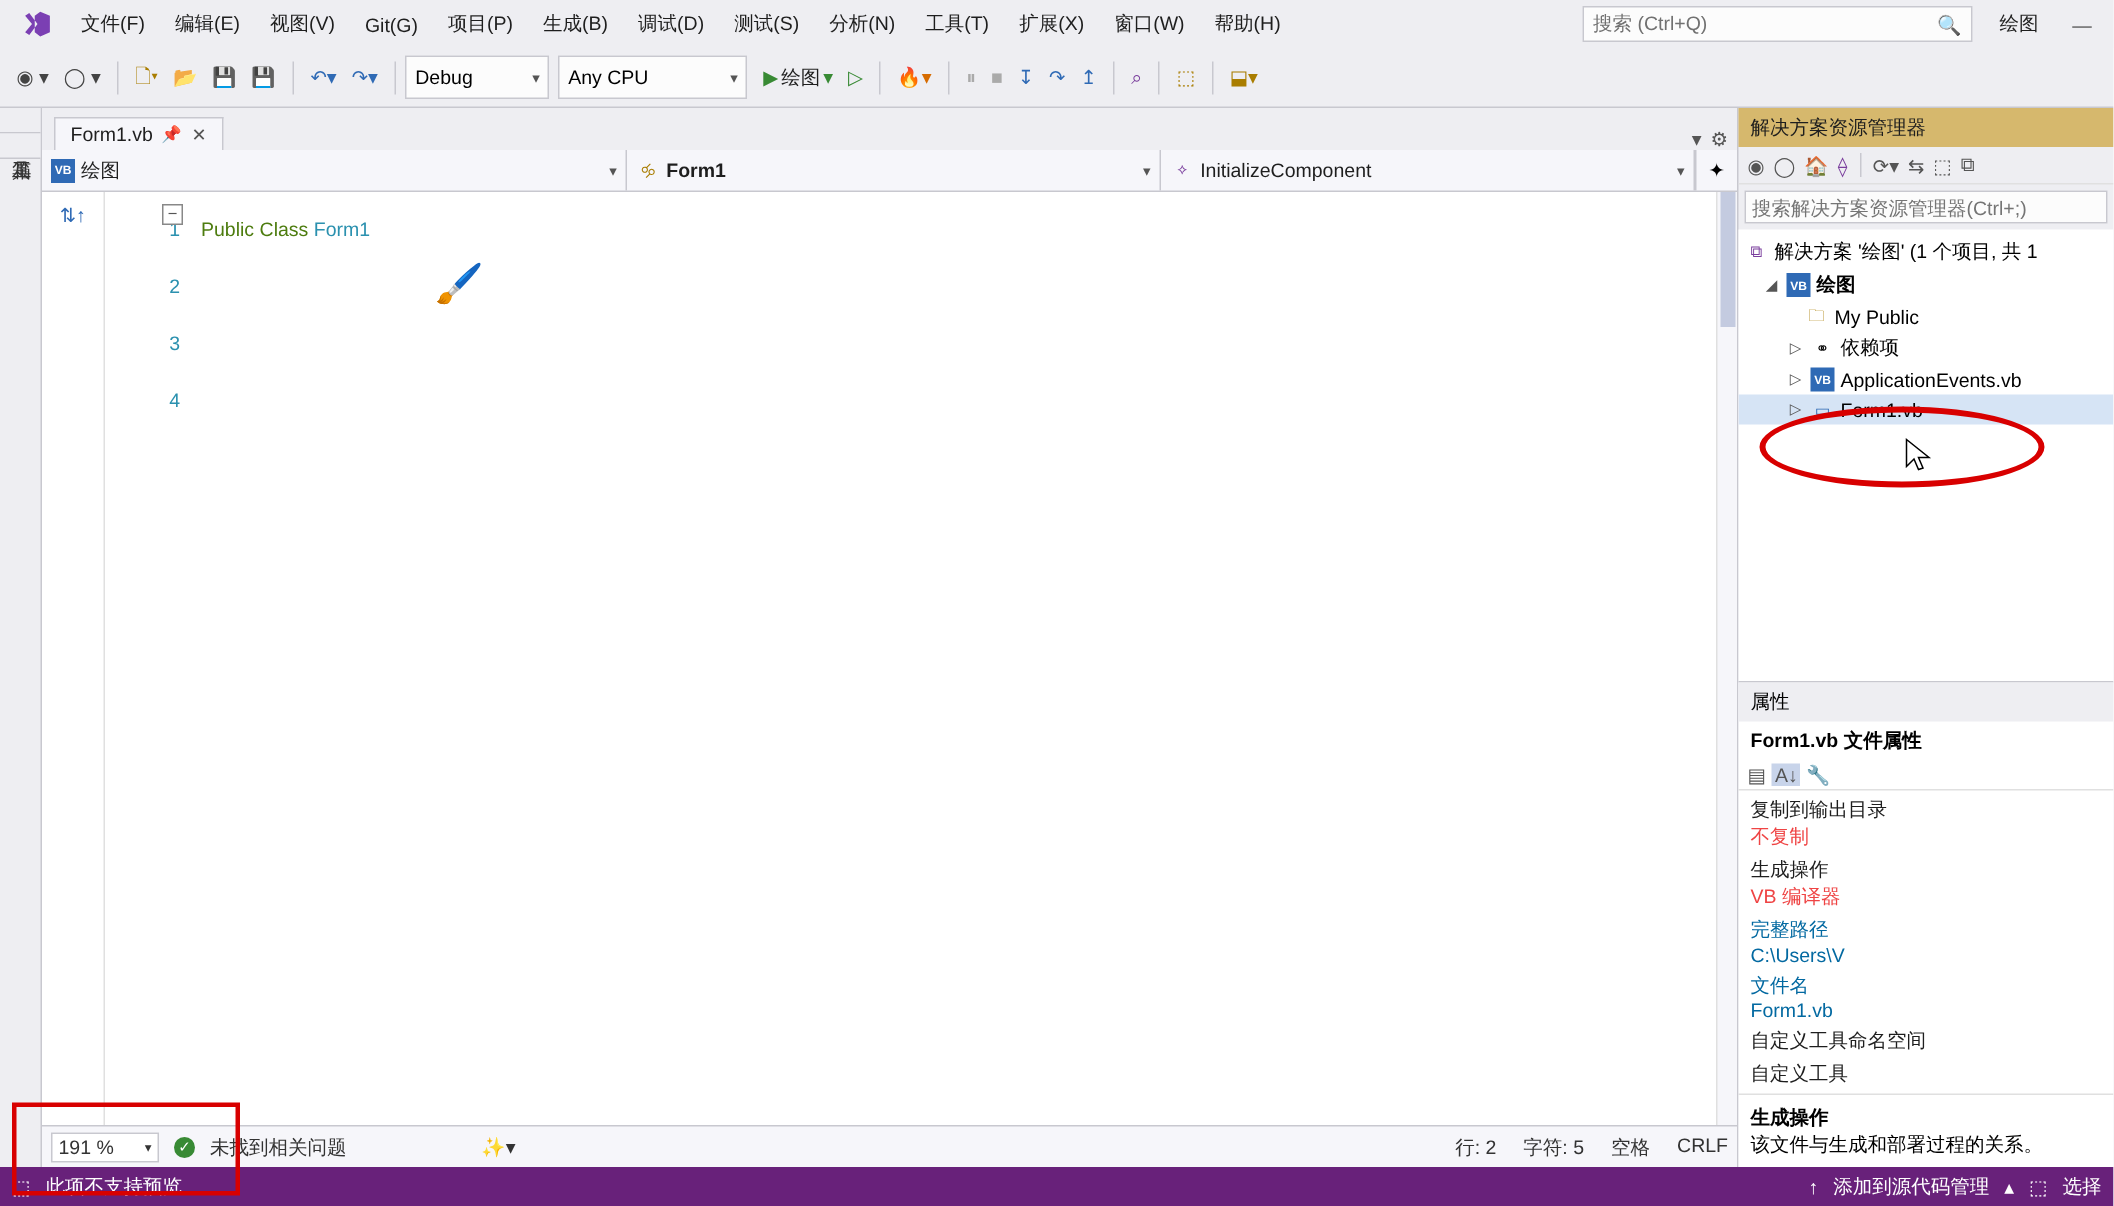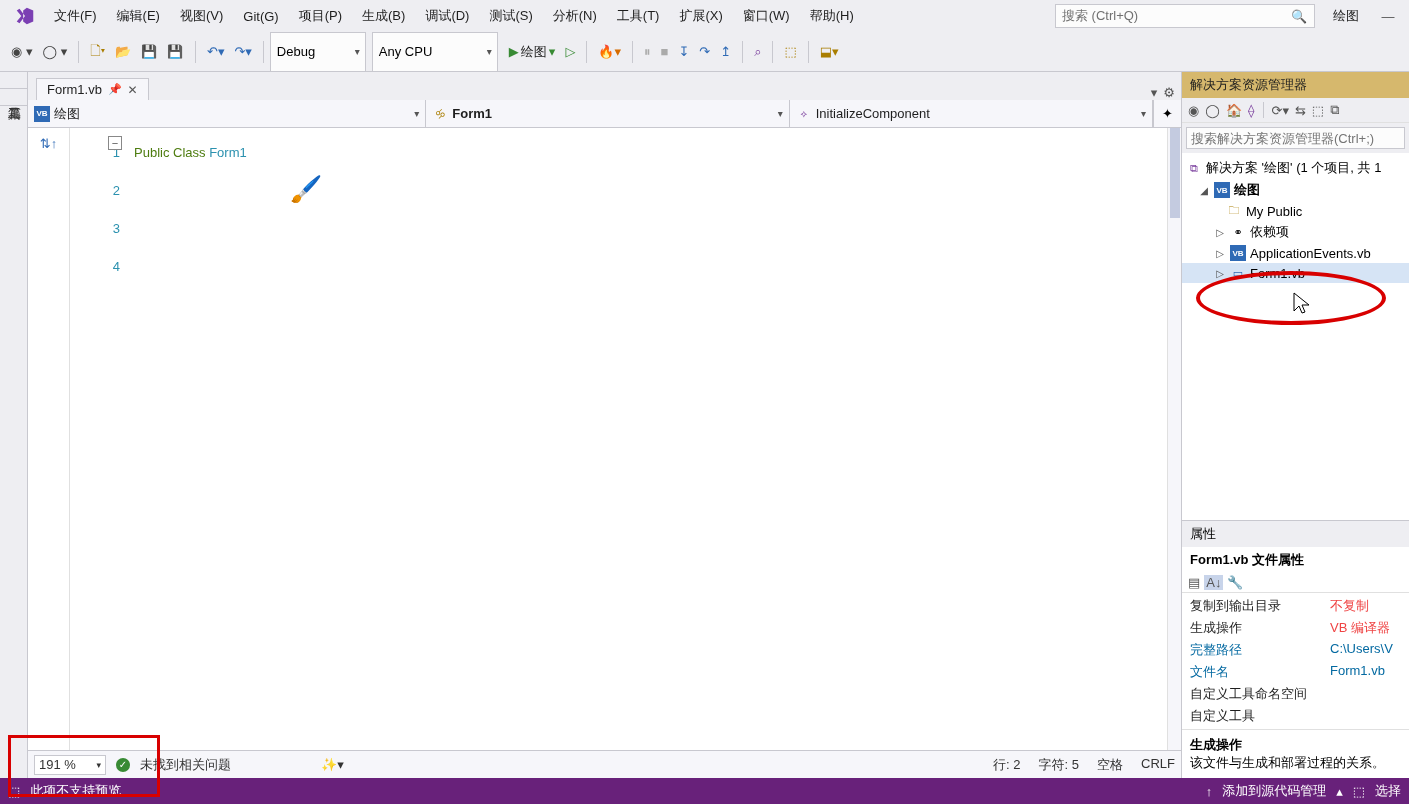--- a/index.html
+++ b/index.html
@@ -11,21 +11,21 @@
 .menu-item { padding: 4px 10px; color: #1e1e1e; cursor: pointer; }
 .search-box { margin-left: auto; width: 260px; height: 24px; border: 1px solid #c8c8cf; background: #fcfcfc; display: flex; align-items: center; padding: 0 6px; color: #717171; }
 .search-box .mag { margin-left: auto; }
 .title-text { margin: 0 14px 0 18px; color: #1e1e1e; }
 .win-btn { width: 30px; text-align: center; color: #555; }
 
 
 .toolbar { height: 40px; display: flex; align-items: center; padding: 0 6px; border-bottom: 1px solid #c8c8cf; }
 .tb-btn { padding: 2px 5px; display: flex; align-items: center; color: #444; gap:2px; }
 .tb-sep { width: 1px; height: 22px; background: #c8c8cf; margin: 0 6px; }
-.tb-combo { height: 40px; border: 1px solid #c8c8cf; background: #fcfcfc; padding: 0 22px 0 6px; position: relative; display: flex; align-items: center; margin-right: 6px; }
+.tb-combo { height: 29px; border: 1px solid #c8c8cf; background: #fcfcfc; padding: 0 22px 0 6px; position: relative; display: flex; align-items: center; margin-right: 6px; }
 .tb-combo::after { content: "▾"; position: absolute; right: 5px; font-size: 10px; color: #555; }
 .play-green { color: #388a34; }
 .play-outline { color: #388a34; }
 .flame { color: #d66b00; }
 
 
 .work { display: flex; height: calc(100% - 32px - 40px - 26px); }
 
 
 .left-rail { width: 28px; background: #eeeef2; border-right: 1px solid #c8c8cf; writing-mode: vertical-rl; display:flex; flex-direction:row; }
@@ -61,42 +61,42 @@
 .vstrip { width:14px; background:#f6f6fa; border-left:1px solid #e0e0e0; position:relative; }
 .vstrip::before { content:""; position:absolute; top:0; left:2px; width:10px; height:90px; background:#c4cbe0; }
 
 .editor-status { height: 28px; border-top:1px solid #c8c8cf; display:flex; align-items:center; padding:0 6px; gap:10px; background:#f6f6fa; color:#333; }
 .zoom-combo { width:72px; height:20px; border:1px solid #c8c8cf; background:#fff; padding:0 4px; display:flex; align-items:center; position:relative; }
 .zoom-combo::after{content:"▾"; position:absolute; right:4px; font-size:9px;}
 .ok-dot { width:14px; height:14px; border-radius:50%; background:#388a34; color:#fff; font-size:10px; display:flex; align-items:center; justify-content:center;}
 .es-right { margin-left:auto; display:flex; gap:18px; }
 
 
-.right-col { width: 228px; display:flex; flex-direction:column; border-left:1px solid #c8c8cf; }
+.right-col { width: 251px; display:flex; flex-direction:column; border-left:1px solid #c8c8cf; }
 .panel-title { background:#d6b86d; color:#1e1e1e; padding:4px 8px; font-weight:400; }
 .panel-tb { display:flex; gap:6px; padding:4px 6px; align-items:center; color:#555; border-bottom:1px solid #e0e0e0; }
 .panel-tb .sep { width:1px; height:16px; background:#c8c8cf; margin:0 2px; }
 .panel-search { padding:4px; }
 .panel-search input { width:100%; height:22px; border:1px solid #c8c8cf; padding:0 4px; color:#717171; background:#fcfcfc; }
 .tree { flex:1; background:#fff; padding:4px 0; position:relative; overflow:hidden; }
 .tree-row { display:flex; align-items:center; padding:2px 4px; gap:4px; white-space:nowrap; }
 .tree-row.sel { background:#d6e4f5; }
 .expander { width:12px; text-align:center; color:#555; font-size:10px;}
 .tico { width:16px; height:16px; display:inline-flex; align-items:center; justify-content:center; font-size:11px;}
 .tico.vb { background:#2f6ab5; color:#fff; font-size:8px; font-weight:bold;}
 .annot-circle { position:absolute; border:4px solid #d80000; border-radius:50%; width:190px; height:54px; left:14px; top:118px; pointer-events:none; }
 .annot-cursor { position:absolute; left:110px; top:138px; }
 
 .props { border-top:1px solid #c8c8cf; background:#fff; display:flex; flex-direction:column; }
 .props-title { background:#eeeef2; padding:4px 8px; }
 .props-sub { padding:4px 8px; font-weight:bold; }
 .props-tb { display:flex; gap:4px; padding:2px 6px; border-bottom:1px solid #e0e0e0; color:#555; }
 .props-tb .active { background:#c8d4ea; padding:0 2px;}
 .prop-grid { padding:2px 8px; }
-.prop-row { display:flex; padding:2px 0; }
+.prop-row { display:flex; padding:2px 0;flex-direction:column; }
 .prop-row .k { width:140px; color:#1e1e1e; }
 .prop-row .v { flex:1; color:#ef4444; }
 .prop-row.dis .k, .prop-row.dis .v { color:#0369a1; }
 .prop-help { border-top:1px solid #e0e0e0; padding:6px 8px; }
 .prop-help .h { font-weight:bold; }
 
 
 .statusbar { height:26px; background:#68217a; color:#fff; display:flex; align-items:center; padding:0 8px; gap:10px; }
 .statusbar .right { margin-left:auto; display:flex; gap:10px; align-items:center; }
 

